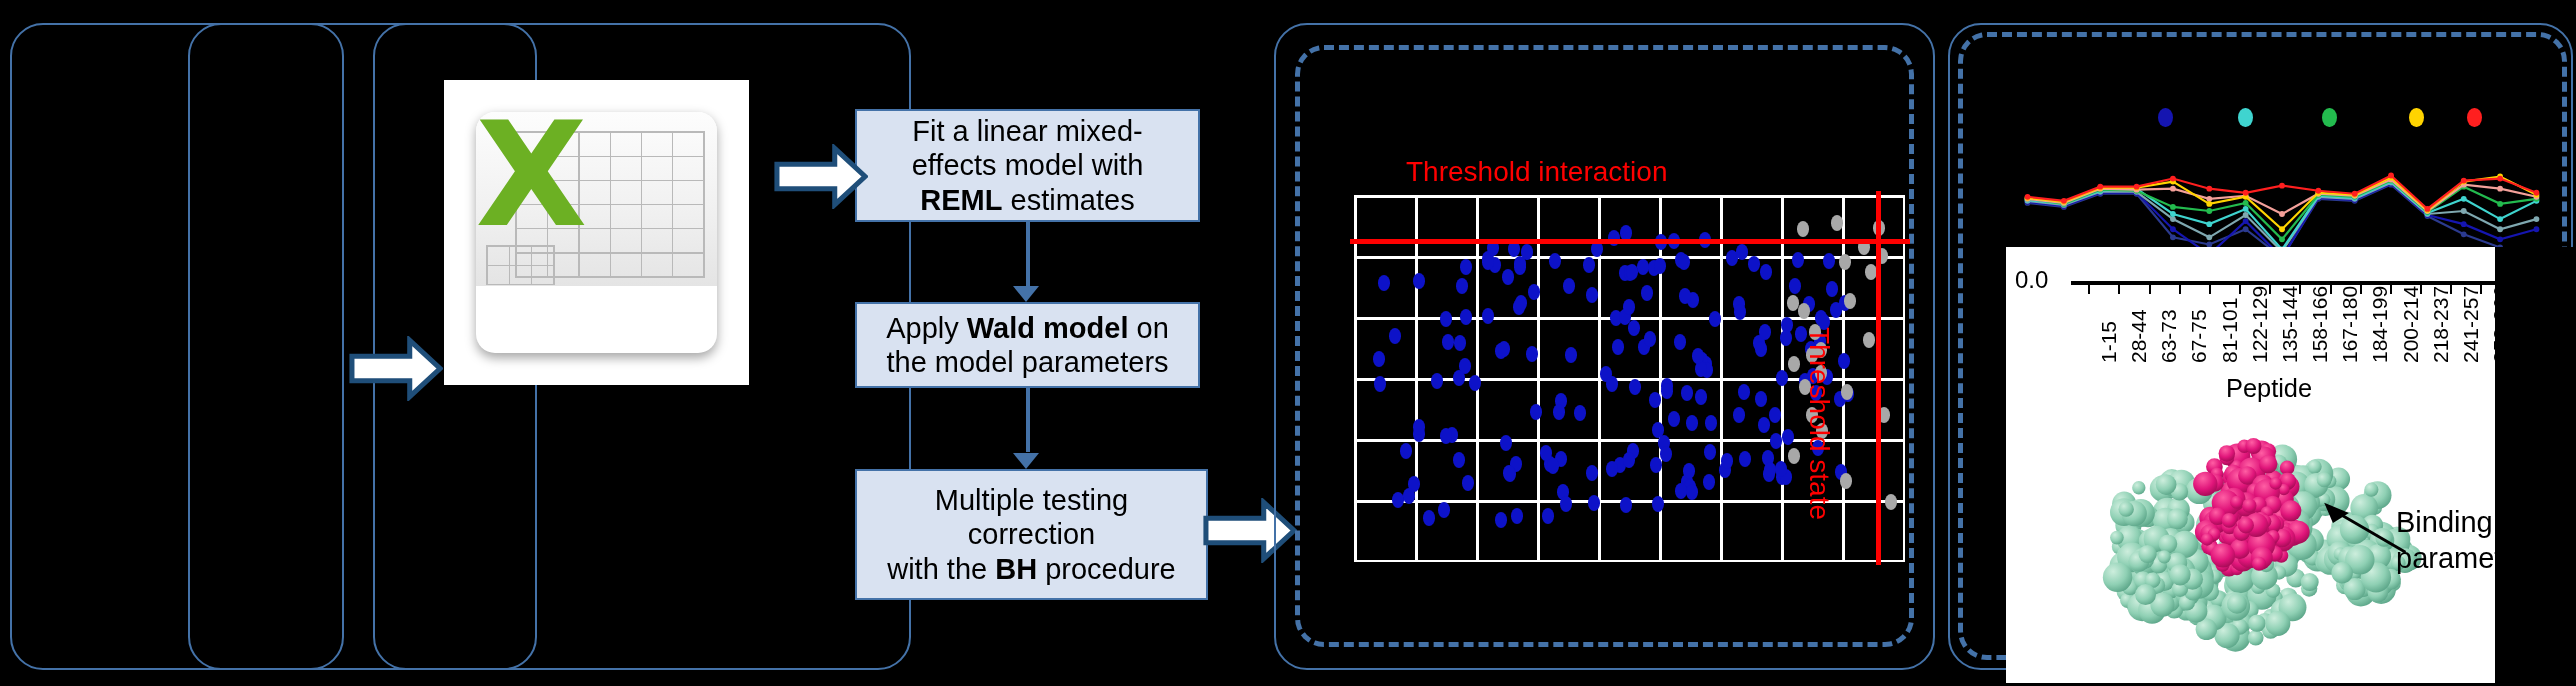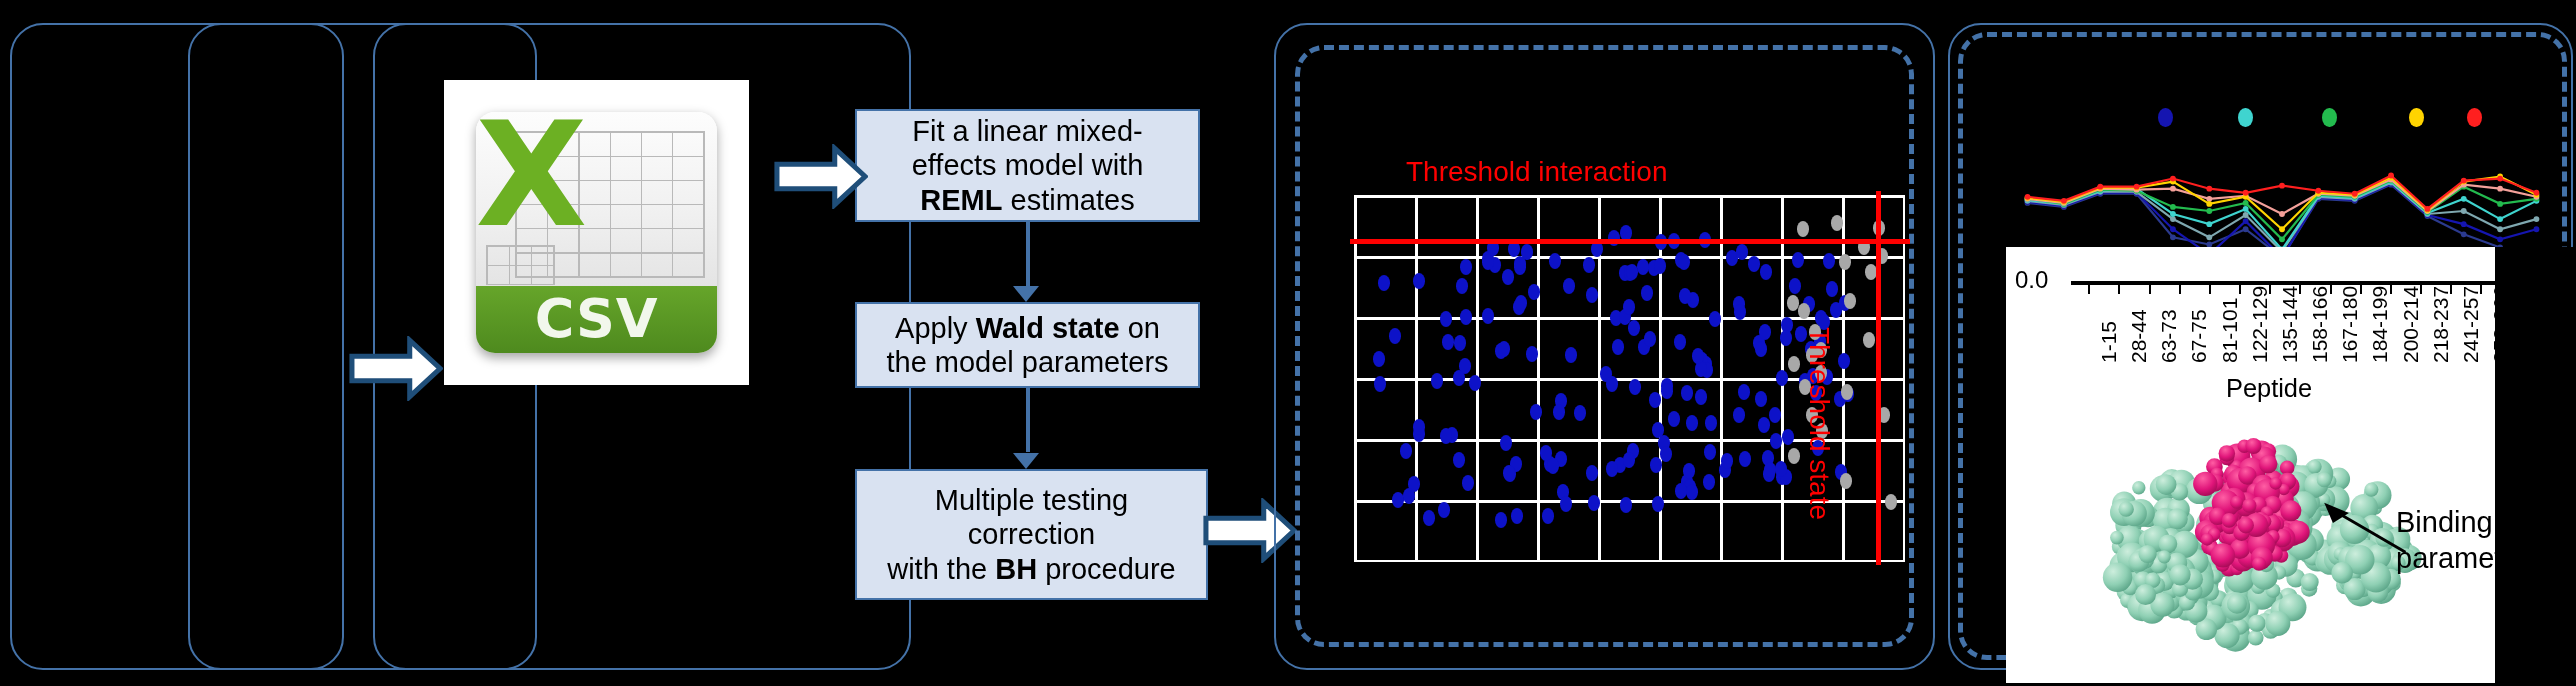--- a/index.html
+++ b/index.html
@@ -102,40 +102,37 @@
 <div class="panel" id="panel1"></div>
 
 <div class="panel" id="panel2"></div>
 
 <div id="csv-card">
   <div class="csv-icon">
     <div class="sheet"></div>
     <div class="grid"></div>
     <div class="grid2"></div>
     <div class="xglyph">X</div>
-    <div class="band">
-      <span>CSV</span>
-    </div>
   </div>
 </div>
 
 <div class="panel" id="panel3"></div>
 
 <div class="procbox" id="box-reml">
   <span>
     Fit a linear mixed-<br>effects model with<br><b>REML</b> estimates
   </span>
 </div>
 
 <div class="vconn" style="left:1026px;top:222px;height:64px;"></div>
 <div class="varrow" style="left:1013px;top:286px;"></div>
 
 <div class="procbox" id="box-wald">
   <span>
-    Apply <b>Wald state</b> on<br>the model parameters
+    Apply <b>Wald model</b> on<br>the model parameters
   </span>
 </div>
 
 <div class="vconn" style="left:1026px;top:387px;height:65px;"></div>
 <div class="varrow" style="left:1013px;top:453px;"></div>
 
 <div class="procbox" id="box-bh">
   <span>
     Multiple testing<br>correction<br>with the <b>BH</b> procedure
   </span>

